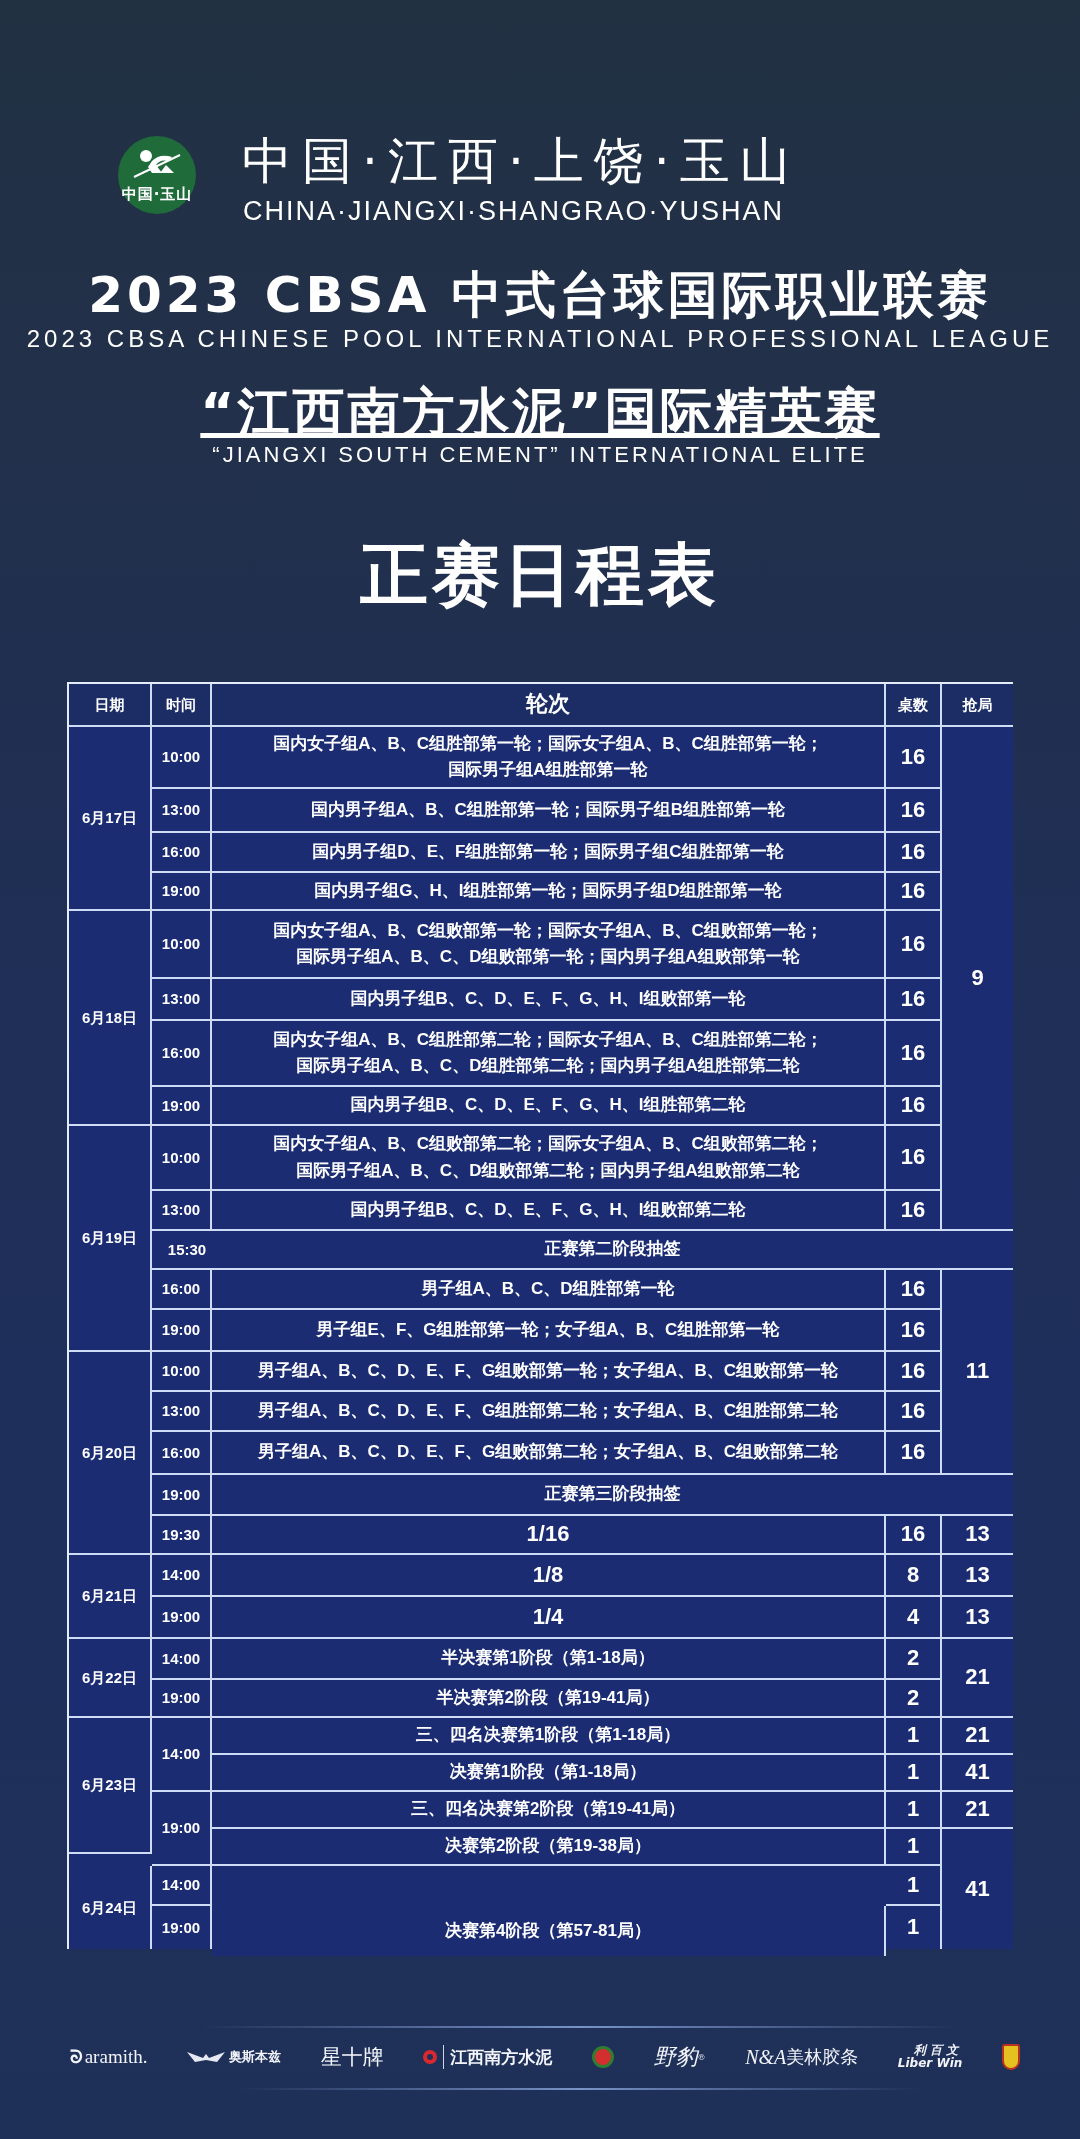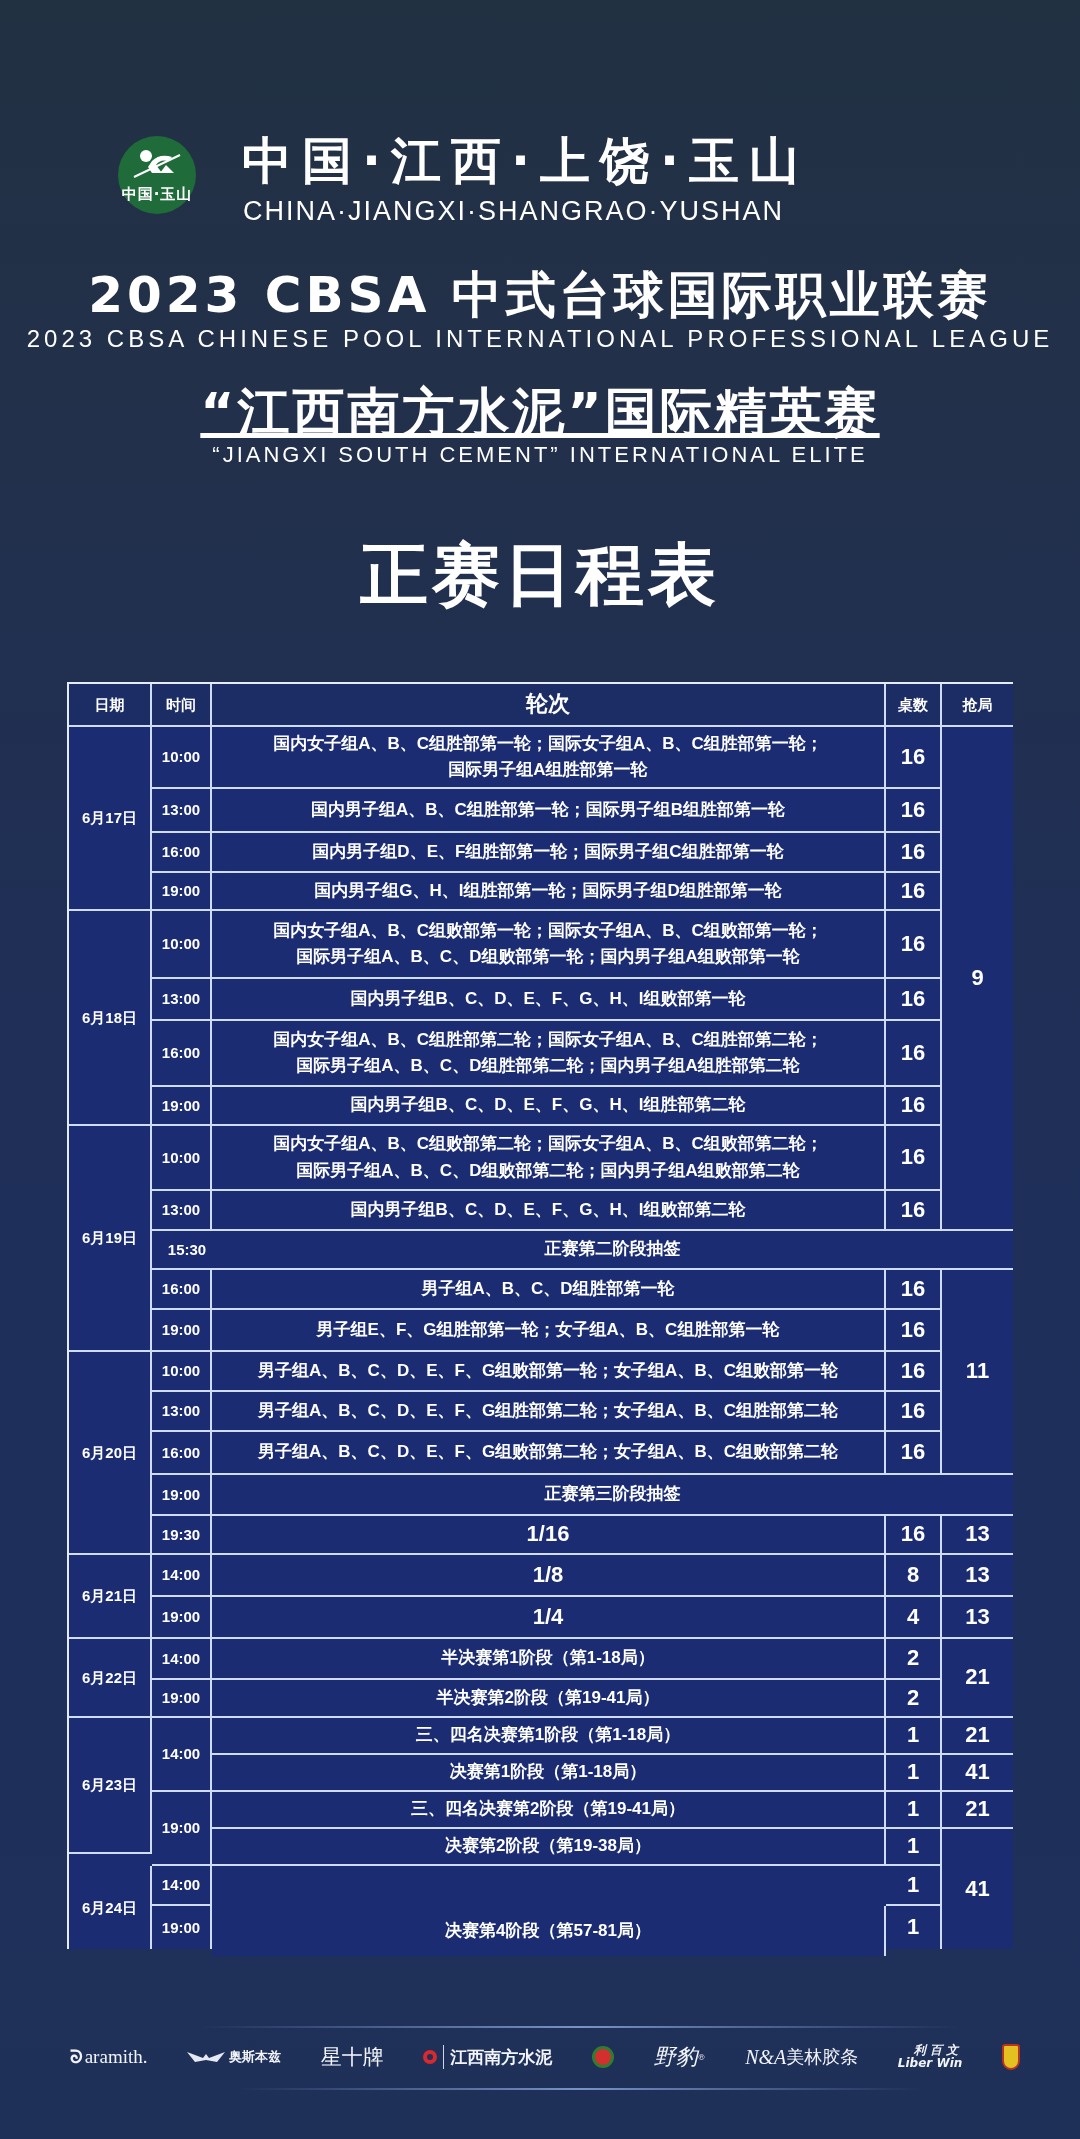--- a/index.html
+++ b/index.html
@@ -13,21 +13,21 @@
   }
   .abs { position: absolute; }
 
   
   .logo {
     left: 118px; top: 136px; width: 78px; height: 78px; border-radius: 50%;
     background: #1f6b3a; display: flex; flex-direction: column; align-items: center; justify-content: center;
   }
   .logo svg { width: 50px; height: 36px; }
   .logo-caption { font-size: 15px; font-weight: bold; margin-top: 2px; letter-spacing: 1px; }
-  .loc-cn { left: 242px; top: 128px; font-size: 50px; font-weight: bold; letter-spacing: 10px; white-space: nowrap; }
+  .loc-cn { left: 242px; top: 128px; font-size: 50px; font-weight: normal; letter-spacing: 10px; white-space: nowrap; }
   .loc-en { left: 243px; top: 196px; font-size: 27px; letter-spacing: 2px; white-space: nowrap; font-family: "Liberation Sans", sans-serif; }
   .league-cn { left: 0; width: 1080px; text-align: center; top: 262px; font-size: 50px; font-weight: bold; letter-spacing: 4px; white-space: nowrap; }
   .league-en { left: 0; width: 1080px; text-align: center; top: 325px; font-size: 24px; letter-spacing: 4px; white-space: nowrap; font-family: "Liberation Sans", sans-serif; }
   .elite-cn { left: 0; width: 1080px; text-align: center; top: 378px; font-size: 52px; font-weight: bold; letter-spacing: 3px; white-space: nowrap; text-decoration: underline; }
   .elite-en { left: 0; width: 1080px; text-align: center; top: 442px; font-size: 22px; letter-spacing: 3px; white-space: nowrap; font-family: "Liberation Sans", sans-serif; }
   .page-title { left: 0; width: 1080px; text-align: center; top: 530px; font-size: 68px; font-weight: bold; letter-spacing: 4px; }
 
   
   .table-wrap {
     left: 67px; top: 682px; width: 946px; height: 1267px;

